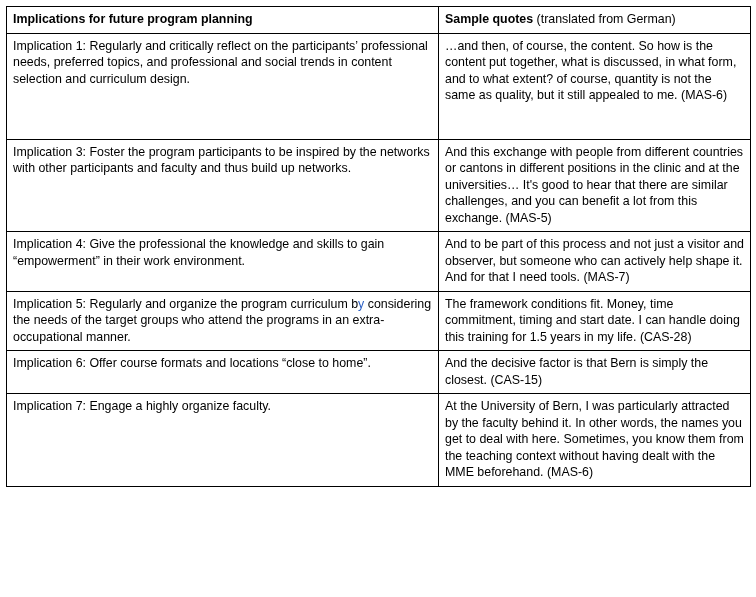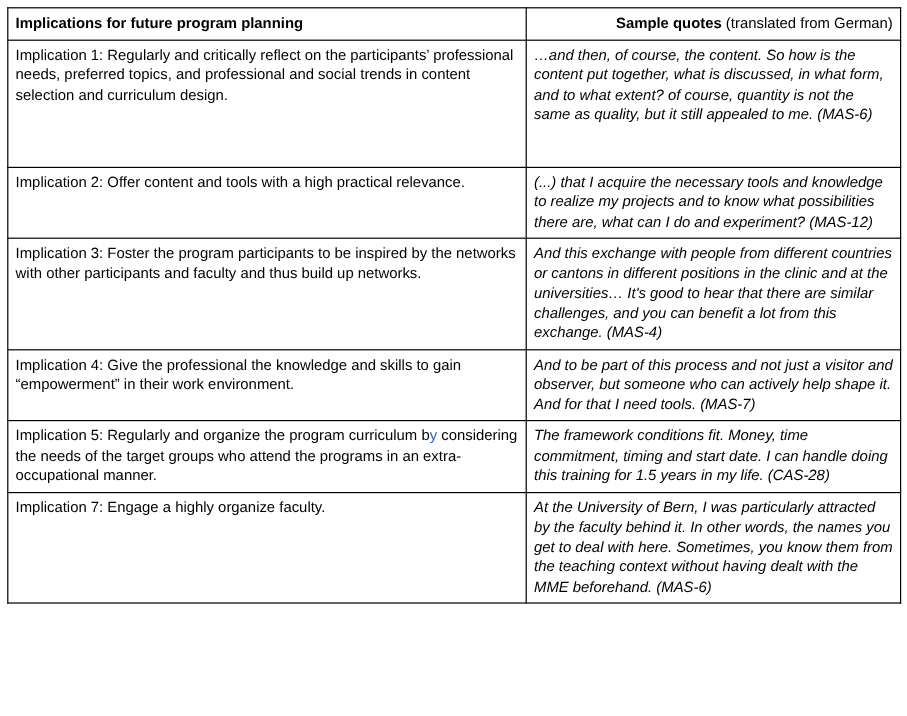--- a/index.html
+++ b/index.html
@@ -37,27 +37,26 @@
   col.col-left { width: 432px; }
   col.col-right { width: 312px; }
 
   th.head-cell {
     text-align: left;
     font-weight: bold;
     padding-top: 5px;
     padding-bottom: 5px;
   }
   th.head-cell.center {
-    text-align: right;
+    text-align: left;
   }
   .head-sub {
     font-weight: normal;
   }
   td.quote {
-    font-style: italic;
   }
   td.impl {
     font-style: normal;
   }
   .blue-char {
     color: #2b5fc4;
   }
   .row-h1 td { height: 96px; }
 </style>
 </head>
@@ -74,34 +73,34 @@
         <th class="head-cell">Implications for future program planning</th>
         <th class="head-cell center"><span>Sample quotes</span><span class="head-sub"> (translated from German)</span></th>
       </tr>
     </thead>
     <tbody>
       <tr class="row-h1">
         <td class="impl">Implication 1: Regularly and critically reflect on the participants’ professional needs, preferred topics, and professional and social trends in content selection and curriculum design.</td>
         <td class="quote">…and then, of course, the content. So how is the content put together, what is discussed, in what form, and to what extent? of course, quantity is not the same as quality, but it still appealed to me. (MAS-6)</td>
       </tr>
       <tr>
-        <td class="impl">Implication 2: Offer content and tools with a high practical relevance.</td>
-        <td class="quote">(...) that I acquire the necessary tools and knowledge to realize my projects and to know what possibilities there are, what can I do and experiment? (MAS-12)</td>
-      </tr>
-      <tr>
         <td class="impl">Implication 3: Foster the program participants to be inspired by the networks with other participants and faculty and thus build up networks.</td>
-        <td class="quote">And this exchange with people from different countries or cantons in different positions in the clinic and at the universities… It's good to hear that there are similar challenges, and you can benefit a lot from this exchange. (MAS-4)</td>
+        <td class="quote">And this exchange with people from different countries or cantons in different positions in the clinic and at the universities… It's good to hear that there are similar challenges, and you can benefit a lot from this exchange. (MAS-5)</td>
       </tr>
       <tr>
         <td class="impl">Implication 4: Give the professional the knowledge and skills to gain “empowerment” in their work environment.</td>
         <td class="quote">And to be part of this process and not just a visitor and observer, but someone who can actively help shape it. And for that I need tools. (MAS-7)</td>
       </tr>
       <tr>
         <td class="impl"><span>Implication 5: Regularly and organize the program curriculum b</span><span class="blue-char">y</span><span> considering the needs of the target groups who attend the programs in an extra-occupational manner.</span></td>
         <td class="quote">The framework conditions fit. Money, time commitment, timing and start date. I can handle doing this training for 1.5 years in my life. (CAS-28)</td>
       </tr>
       <tr>
+        <td class="impl">Implication 6: Offer course formats and locations “close to home”.</td>
+        <td class="quote">And the decisive factor is that Bern is simply the closest. (CAS-15)</td>
+      </tr>
+      <tr>
         <td class="impl">Implication 7: Engage a highly organize faculty.</td>
         <td class="quote">At the University of Bern, I was particularly attracted by the faculty behind it. In other words, the names you get to deal with here. Sometimes, you know them from the teaching context without having dealt with the MME beforehand. (MAS-6)</td>
       </tr>
     </tbody>
   </table>
 </div>
 
 </body></html>

